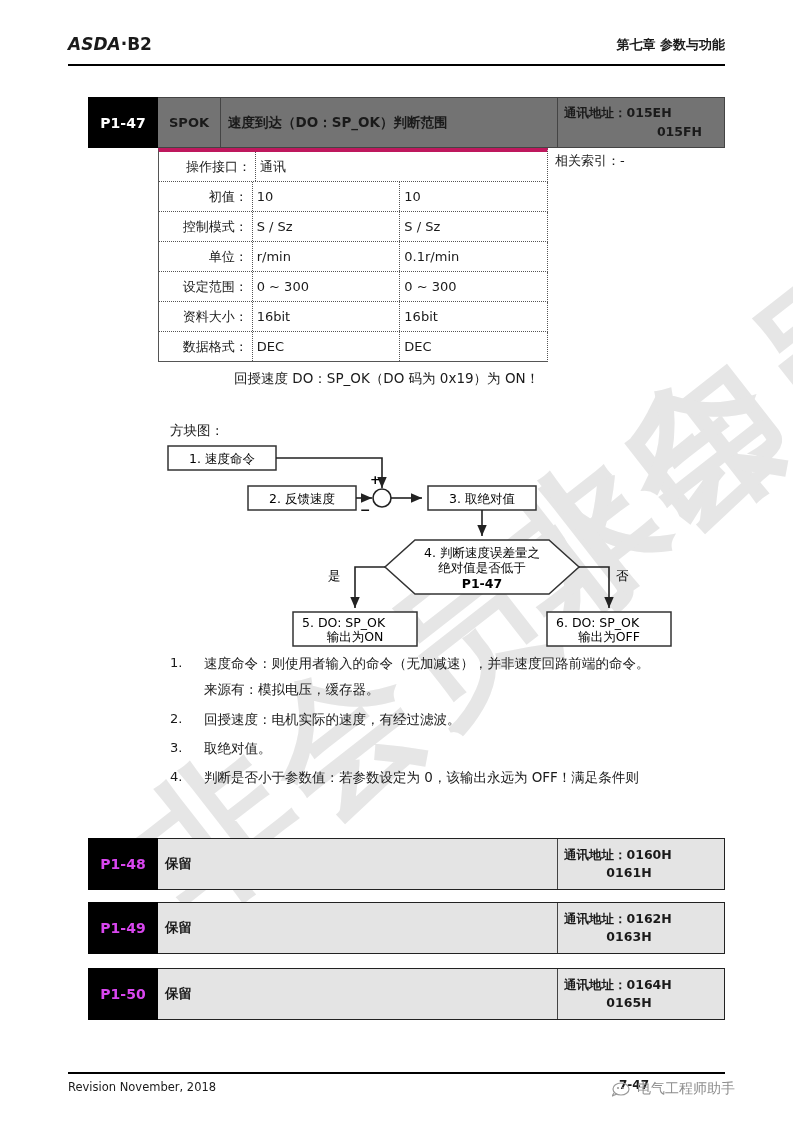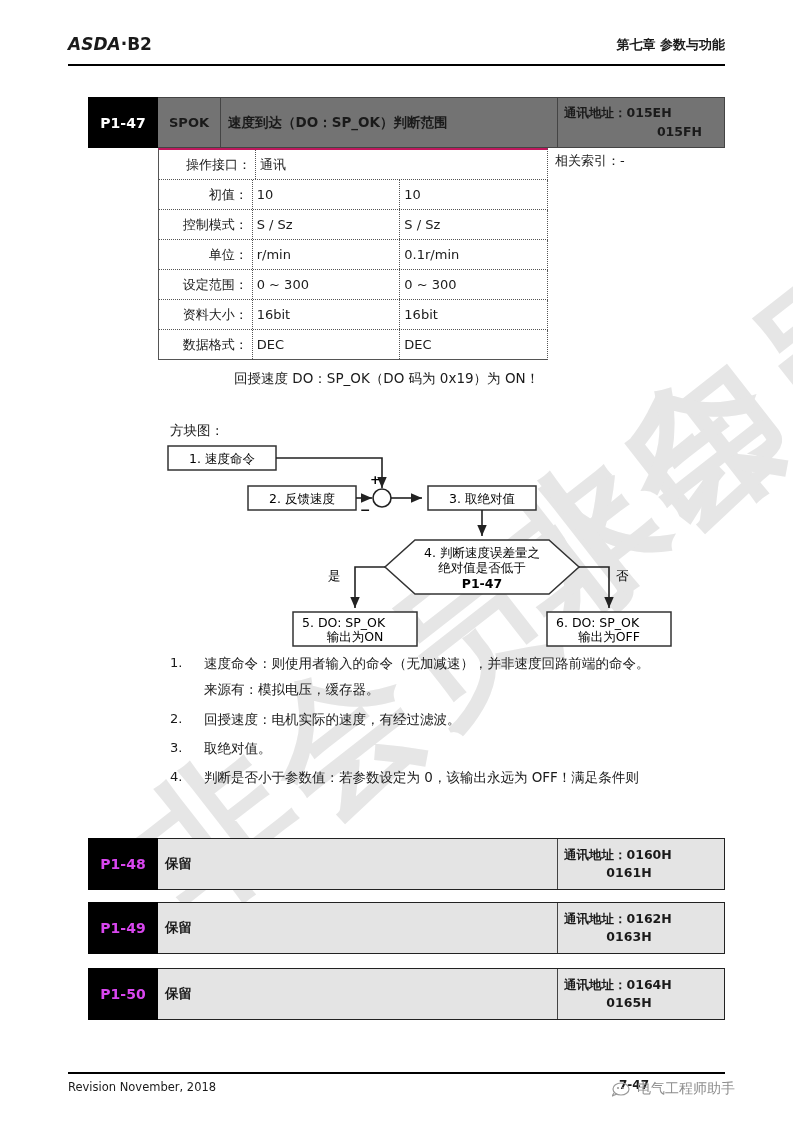--- a/index.html
+++ b/index.html
@@ -79,21 +79,21 @@
   .paddr .a2 { text-align:right; padding-right:22px; }
 
   .prows { display:flex; }
   .prows-left { width:70px; }
   .prows-main { width:390px; }
   .prow {
     display:flex; height:29px; align-items:stretch;
     border-bottom:1px dotted #555;
     border-left:1px solid #555; border-right:1px dotted #555;
   }
-  .prow:first-child { border-top:2px solid #be185d; }
+  .prow:first-child { border-top:4px solid #be185d; }
   .prow:last-child { border-bottom:1px solid #555; }
   .plabel {
     width:92px; display:flex; align-items:center; justify-content:flex-end;
     padding-right:4px; font-size:13px;
     border-right:1px dotted #555;
     font-family:"DejaVu Sans", sans-serif;
   }
   .pv1, .pv2 {
     width:148px; display:flex; align-items:center; padding-left:4px;
     font-size:13px; font-family:"DejaVu Sans", sans-serif;

